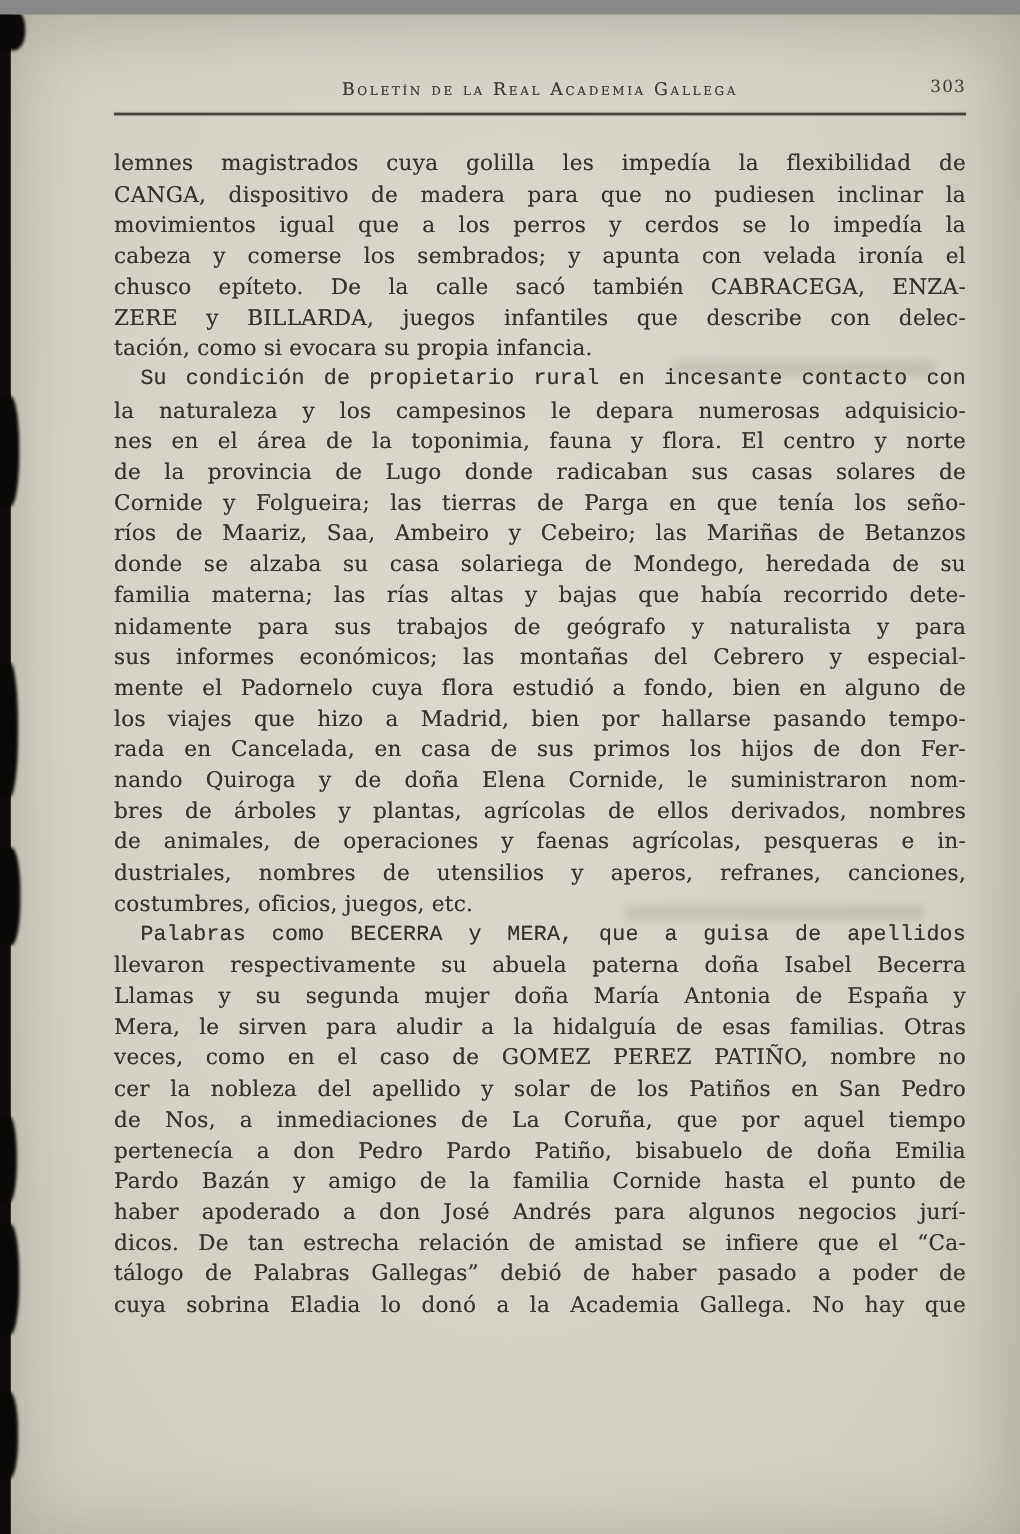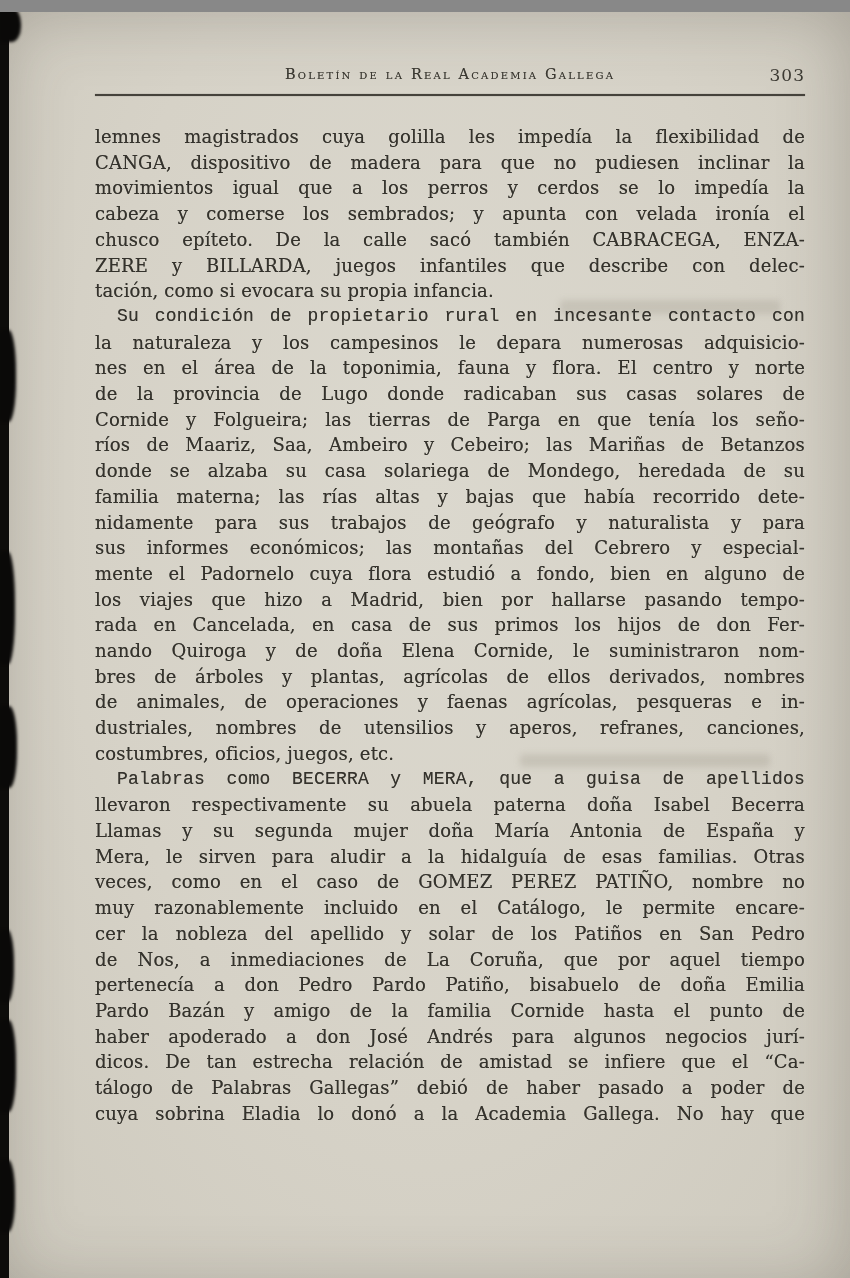--- a/index.html
+++ b/index.html
@@ -69,21 +69,21 @@
     font-variant-caps: small-caps;
     font-size: 14.5px;
     letter-spacing: 2.2px;
     color: #3b3932;
     text-shadow: 0 0 0.5px rgba(55, 52, 45, 0.55);
   }
   .pageno {
     position: absolute;
     right: 0;
     top: 1px;
-    font-size: 17px;
+    font-size: 14px;
     letter-spacing: 1px;
     color: #3b3932;
   }
 
   .rule {
     margin-top: 6px;
     height: 2px;
     background: #45423b;
     box-shadow: 0 0 1px rgba(55, 52, 45, 0.7);
   }
@@ -156,21 +156,20 @@
         <div class="line">nando Quiroga y de doña Elena Cornide, le suministraron nom-</div>
         <div class="line">bres de árboles y plantas, agrícolas de ellos derivados, nombres</div>
         <div class="line">de animales, de operaciones y faenas agrícolas, pesqueras e in-</div>
         <div class="line">dustriales, nombres de utensilios y aperos, refranes, canciones,</div>
         <div class="line last-left">costumbres, oficios, juegos, etc.</div>
         <div class="line indent">Palabras como BECERRA y MERA, que a guisa de apellidos</div>
         <div class="line">llevaron respectivamente su abuela paterna doña Isabel Becerra</div>
         <div class="line">Llamas y su segunda mujer doña María Antonia de España y</div>
         <div class="line">Mera, le sirven para aludir a la hidalguía de esas familias. Otras</div>
         <div class="line">veces, como en el caso de GOMEZ PEREZ PATIÑO, nombre no</div>
-        <div class="line">muy razonablemente incluido en el Catálogo, le permite encare-</div>
         <div class="line">cer la nobleza del apellido y solar de los Patiños en San Pedro</div>
         <div class="line">de Nos, a inmediaciones de La Coruña, que por aquel tiempo</div>
         <div class="line">pertenecía a don Pedro Pardo Patiño, bisabuelo de doña Emilia</div>
         <div class="line">Pardo Bazán y amigo de la familia Cornide hasta el punto de</div>
         <div class="line">haber apoderado a don José Andrés para algunos negocios jurí-</div>
         <div class="line">dicos. De tan estrecha relación de amistad se infiere que el “Ca-</div>
         <div class="line">tálogo de Palabras Gallegas” debió de haber pasado a poder de</div>
         <div class="line">cuya sobrina Eladia lo donó a la Academia Gallega. No hay que</div>
       </div>
 

